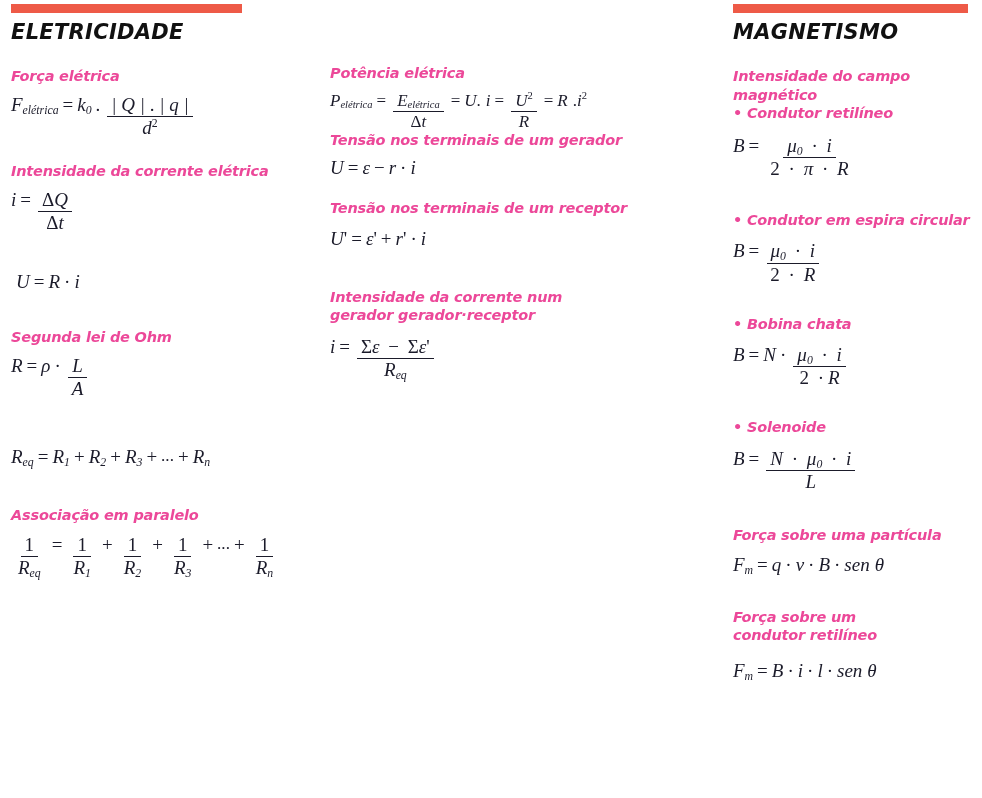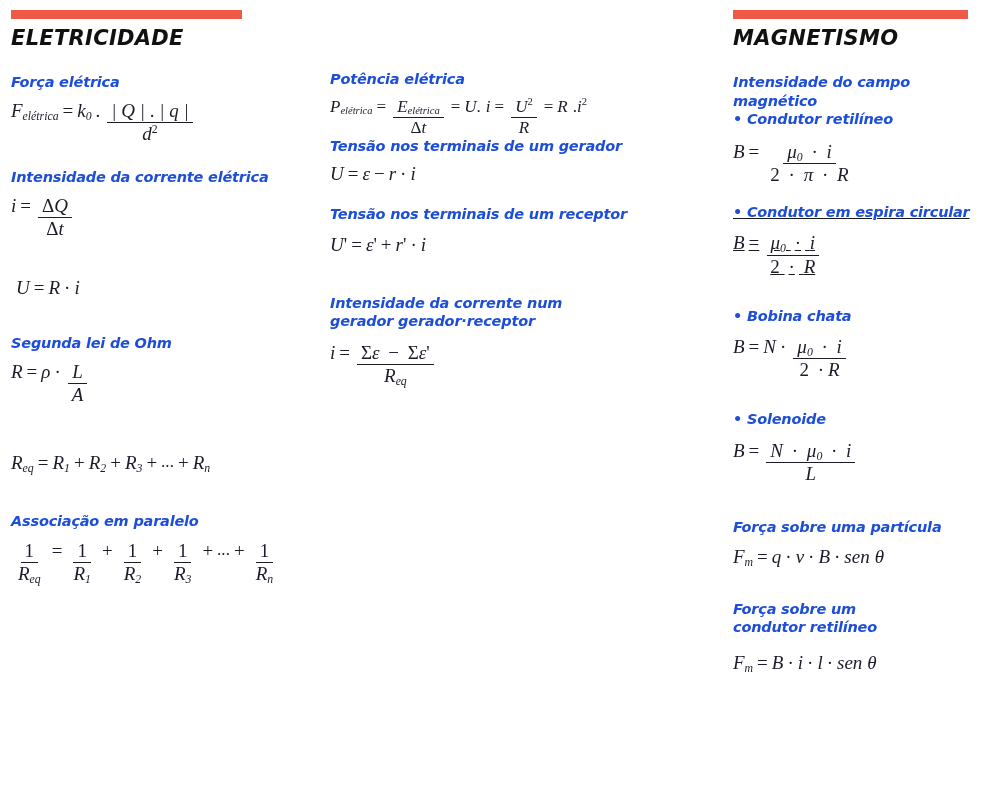--- a/index.html
+++ b/index.html
@@ -18,21 +18,21 @@
 
   .page {
     position: relative;
     width: 982px;
     height: 798px;
   }
 
   
   .col {
     position: absolute;
-    top: 6px;
+    top: 0;
   }
   .col-left   { left: 11px;  width: 300px; }
   .col-mid    { left: 330px; width: 370px; }
   .col-right  { left: 733px; width: 240px; }
 
   
   .rule {
     height: 9px;
     background: #ee5a47;
     margin-top: 4px;
@@ -50,21 +50,21 @@
     margin-top: 7px;
     white-space: nowrap;
   }
 
   
   .heading {
     font-family: "DejaVu Sans", sans-serif;
     font-weight: bold;
     font-style: italic;
     font-size: 14.5px;
-    color: #1d4ed8;
+    color: #ec4899;
     line-height: 1.28;
     letter-spacing: -0.2px;
   }
   .heading .bullet-line { display: block; }
 
   
   .formula {
     font-family: "Liberation Serif", "DejaVu Serif", serif;
     font-style: italic;
     font-size: 19px;
@@ -305,21 +305,21 @@
       <div class="formula" style="margin-top:13px;">
         <span><i>B</i></span>
           <span class="op">=</span>
         <span class="frac">
           <span class="num"><i>μ</i><sub>0</sub> <span class="op">·</span> <i>i</i></span>
           <span class="den"><span class="rm">2</span> <span class="op">·</span> <i>π</i> <span class="op">·</span> <i>R</i></span>
         </span>
       </div>
     </div>
 
-    <div style="margin-top:18px;text-decoration:underline;">
+    <div style="margin-top:32px;">
       <div class="heading">• Condutor em espira circular</div>
       <div class="formula" style="margin-top:12px;">
         <span><i>B</i></span>
           <span class="op">=</span>
         <span class="frac">
           <span class="num"><i>μ</i><sub>0</sub> <span class="op">·</span> <i>i</i></span>
           <span class="den"><span class="rm">2</span> <span class="op">·</span> <i>R</i></span>
         </span>
       </div>
     </div>

